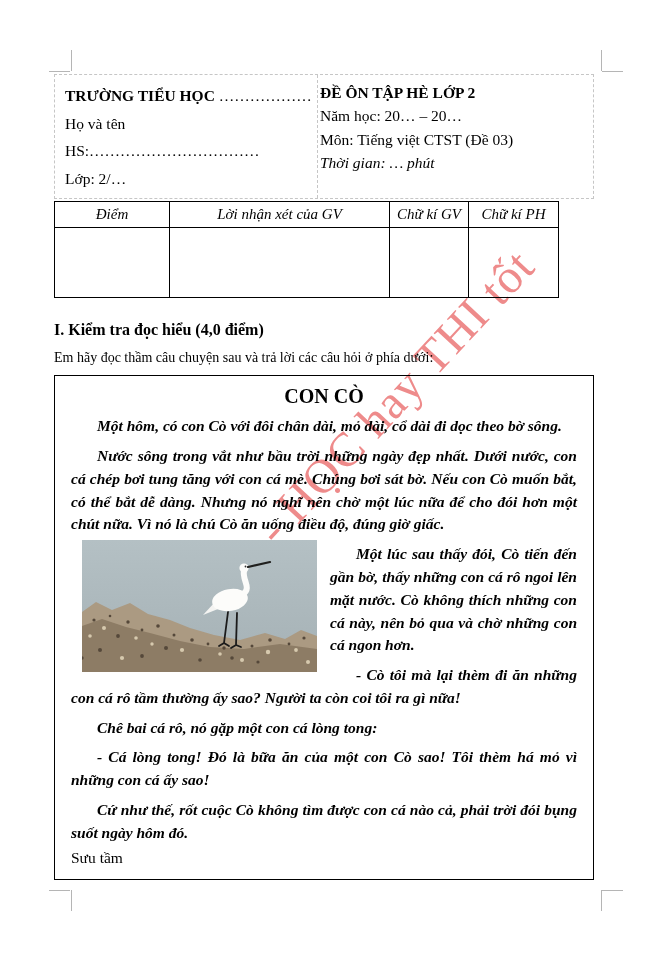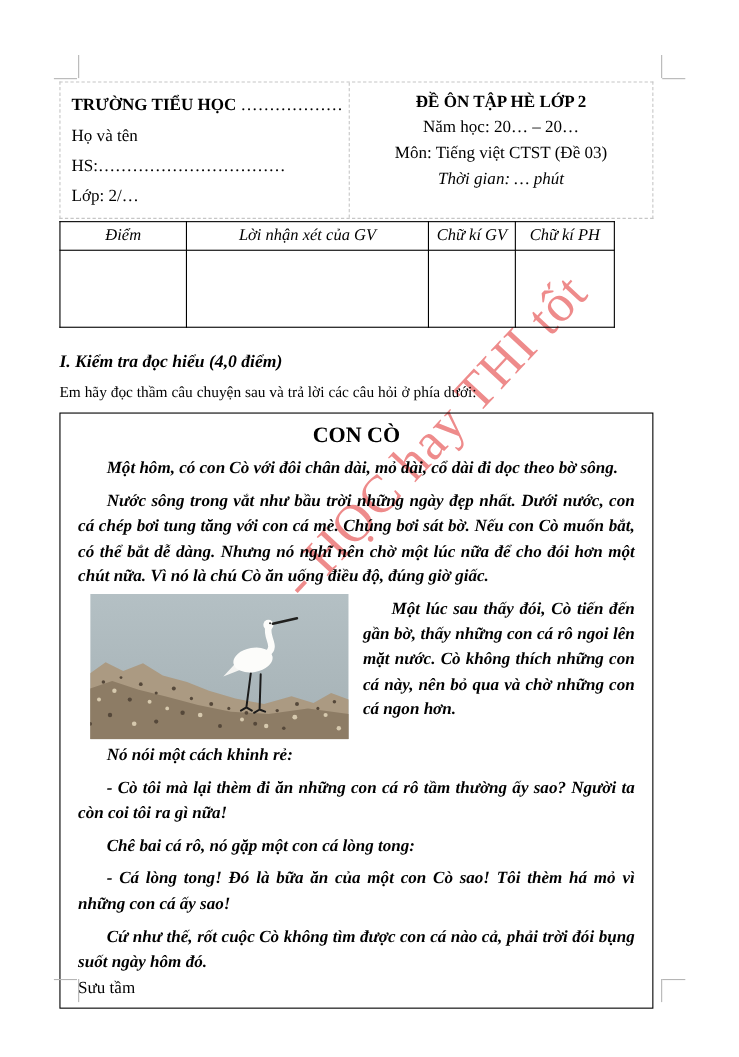--- a/index.html
+++ b/index.html
@@ -17,35 +17,35 @@
   
   .crop{position:absolute;background:#b5b5b5;z-index:2;}
   .crop.v{width:1px;height:21px;}
   .crop.h{width:21px;height:1px;}
   
   .content{position:absolute;left:54px;top:74px;width:540px;z-index:1;}
   
   .hdr-table{display:flex;border:1px dashed #c6c6c6;}
   .hdr-left{width:263px;border-right:1px dashed #c6c6c6;padding:7px 4px 6px 10px;box-sizing:border-box;}
   .hdr-left p{margin:0;font-size:15.5px;line-height:1.78;}
-  .hdr-right{flex:1;text-align:center;padding:6px 2px 5px 2px;}
+  .hdr-right{flex:1;padding:6px 2px 5px 2px;}
   .hdr-right p{margin:0;font-size:15.5px;line-height:1.5;}
   .b{font-weight:bold;}
   .i{font-style:italic;}
   
   .grade-table{border-collapse:collapse;margin-top:2px;table-layout:fixed;width:500px;padding-left:19px;}
   .grade-table th,.grade-table td{border:1px solid #000;padding:0;}
   .grade-table th{font-style:italic;font-weight:normal;font-size:15px;height:25px;text-align:center;}
   .grade-table td{height:69px;}
   .col-diem{width:114px;}
   .col-nhanxet{width:219px;}
   .col-gv{width:78px;}
   .col-ph{width:89px;}
   
-  .sec-heading{margin:23px 0 0 0;font-size:16px;font-weight:bold;font-style:italic;}
+  .sec-heading{margin:23px 0 0 0;font-size:16px;font-weight:bold;}
   .instruction{margin:11px 0 0 0;font-size:14px;}
   
   .story-box{margin-top:9px;border:1.5px solid #000;padding:9px 16px 8px 16px;min-height:505px;box-sizing:border-box;}
   .story-title{margin:0;text-align:center;font-weight:bold;font-size:20px;}
   .story-p{margin:7px 0 0 0;font-size:15.5px;font-style:italic;line-height:1.47;text-align:justify;text-indent:26px;font-weight:bold;}
   .clear{clear:both;}
   .photo-float{float:left;width:235px;height:132px;margin:4px 13px 4px 11px;}
   .photo-float svg{display:block;width:235px;height:132px;}
   .story-source{margin:4px 0 0 0;font-size:15.5px;text-align:left;}
 </style>
@@ -165,21 +165,20 @@
         <path d="M161,54 C170,48 160,40 162,31" stroke="#fcfcfa" stroke-width="6" fill="none" stroke-linecap="round"></path>
 
         <circle cx="162" cy="28" r="4.6" fill="#fcfcfa"></circle>
 
         <path d="M166,27 L188,22" stroke="#20201e" stroke-width="2.2" stroke-linecap="round"></path>
         <circle cx="163.5" cy="26.5" r="0.9" fill="#333"></circle>
       </svg>
     </div>
     <p class="story-p">Một lúc sau thấy đói, Cò tiến đến gần bờ, thấy những con cá rô ngoi lên mặt nước. Cò không thích những con cá này, nên bỏ qua và chờ những con cá ngon hơn.</p>
 
-    <p class="story-p clear">Nó nói một cách khinh rẻ:</p>
     <p class="story-p">- Cò tôi mà lại thèm đi ăn những con cá rô tầm thường ấy sao? Người ta còn coi tôi ra gì nữa!</p>
     <p class="story-p">Chê bai cá rô, nó gặp một con cá lòng tong:</p>
     <p class="story-p">- Cá lòng tong! Đó là bữa ăn của một con Cò sao! Tôi thèm há mỏ vì những con cá ấy sao!</p>
     <p class="story-p">Cứ như thế, rốt cuộc Cò không tìm được con cá nào cả, phải trời đói bụng suốt ngày hôm đó.</p>
     <p class="story-source">Sưu tầm</p>
   </div>
 
 </div>
 
 </body></html>

